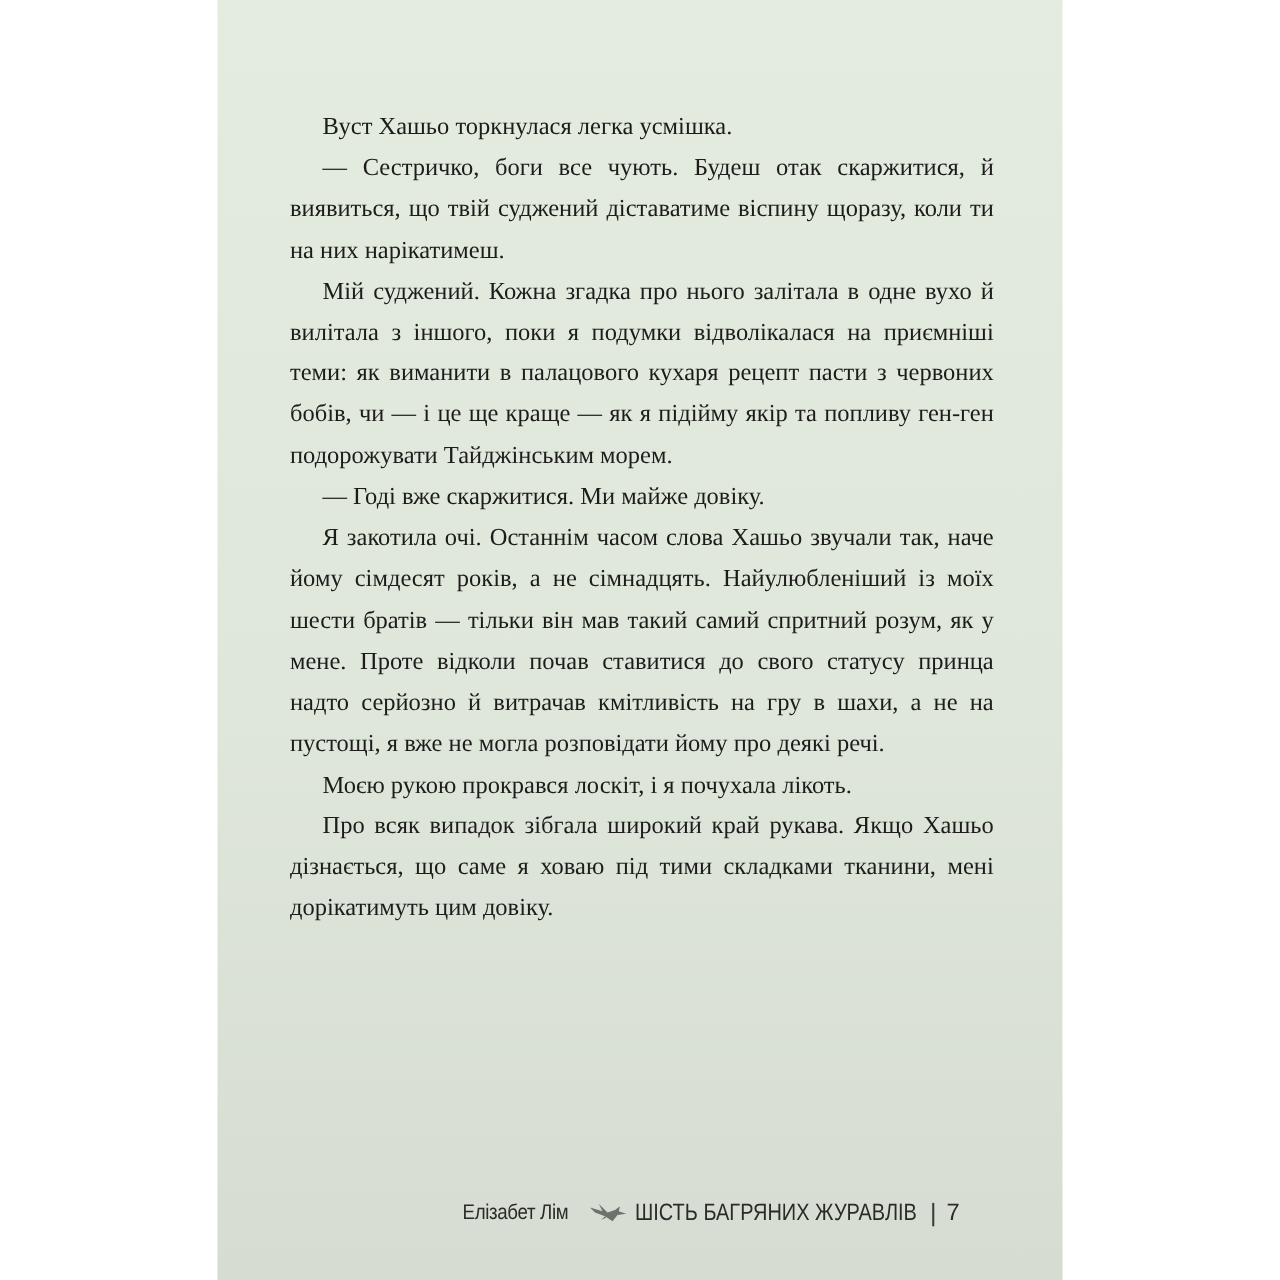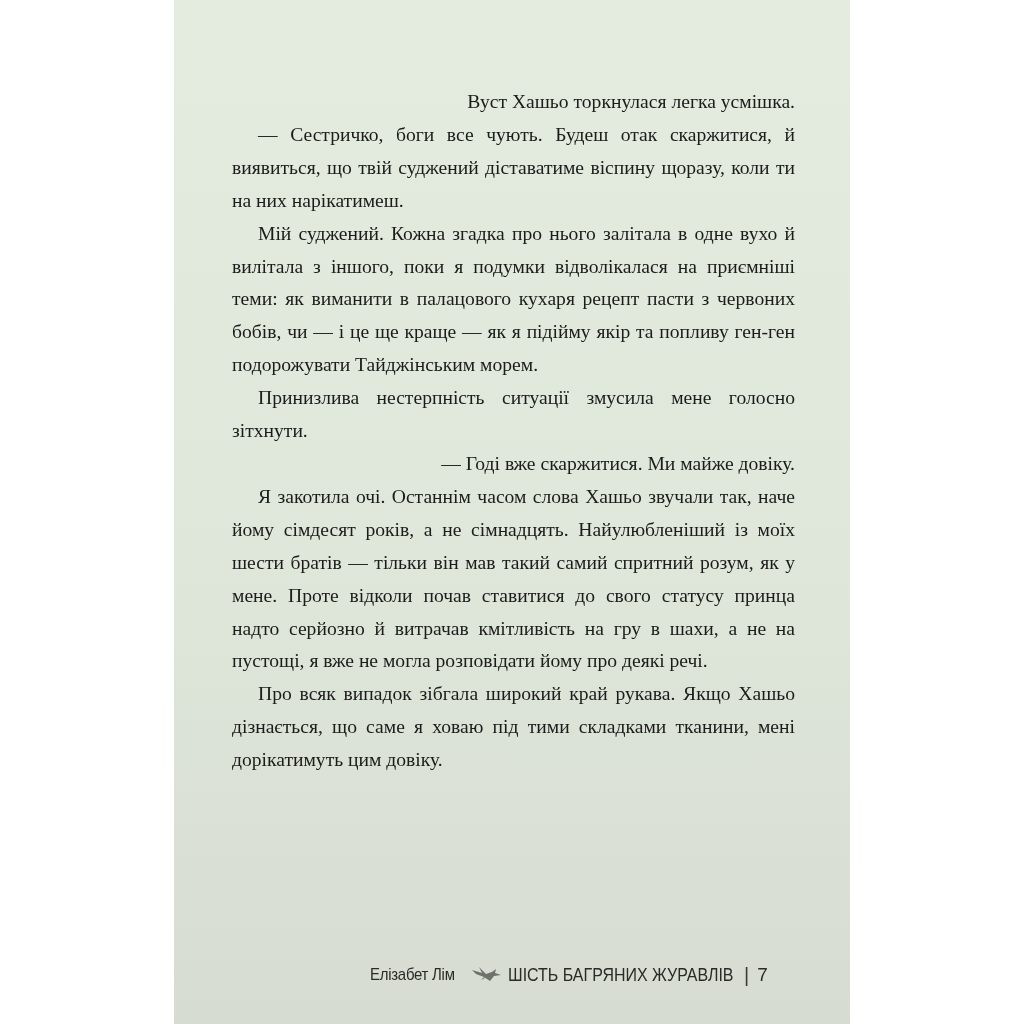--- a/index.html
+++ b/index.html
@@ -27,28 +27,28 @@
       font-size: 19.6px;
       line-height: 32.9px;
       color: #1c1c1a;
     }
     .para {
       margin: 0;
       text-align: justify;
       text-indent: 26px;
       hyphens: manual;
     }
-    .para.last-left { text-align: right; }
+    .para.last-left { text-align: left; }
     .footer {
       position: absolute;
       left: 196px;
       top: 960px;
       height: 30px;
       display: flex;
-      align-items: center;
+      align-items: flex-start;
       font-family: "Liberation Sans", "DejaVu Sans", sans-serif;
       color: #2a2a28;
     }
     .footer .author {
       font-size: 17px;
       letter-spacing: -0.3px;
       transform: scaleX(0.88);
       transform-origin: left center;
       display: inline-block;
       width: 98px;
@@ -79,23 +79,23 @@
     }
   </style>
 </head>
 <body>
 
 <div class="page">
   <div class="text-block">
     <p class="para last-left">Вуст Хашьо торкнулася легка усмішка.</p>
     <p class="para">— Сестричко, боги все чують. Будеш отак скаржитися, й виявиться, що твій суджений діставатиме віспину щоразу, коли ти на них нарікатимеш.</p>
     <p class="para">Мій суджений. Кожна згадка про нього залітала в одне вухо й вилітала з іншого, поки я подумки відволікалася на приємніші теми: як виманити в палацового кухаря рецепт пасти з червоних бобів, чи — і це ще краще — як я підійму якір та попливу ген-ген подорожувати Тайджінським морем.</p>
-    <p class="para">Принизлива нестерпність ситуації змусила мене голосно зітхнути.</p>
     <p class="para last-left">— Годі вже скаржитися. Ми майже довіку.</p>
     <p class="para">Я закотила очі. Останнім часом слова Хашьо звучали так, наче йому сімдесят років, а не сімнадцять. Найулюбленіший із моїх шести братів — тільки він мав такий самий спритний розум, як у мене. Проте відколи почав ставитися до свого статусу принца надто серйозно й витрачав кмітливість на гру в шахи, а не на пустощі, я вже не могла розповідати йому про деякі речі.</p>
+    <p class="para last-left">Моєю рукою прокрався лоскіт, і я почухала лікоть.</p>
     <p class="para">Про всяк випадок зібгала широкий край рукава. Якщо Хашьо дізнається, що саме я ховаю під тими складками тканини, мені дорікатимуть цим довіку.</p>
 
   </div>
 
   <div class="footer">
     <span class="author">Елізабет Лім</span>
     <span class="crane">
       <svg width="34" height="22" viewBox="0 0 34 22">
         <path d="M2 6 L12 9 L9 3 L16 10 L22 8 L26 5 L25 9 L31 11 L24 12 L20 17 L14 13 L6 10 Z" fill="#6e716c"></path>
         <path d="M14 13 L11 16 L15 14 Z" fill="#6e716c"></path>

